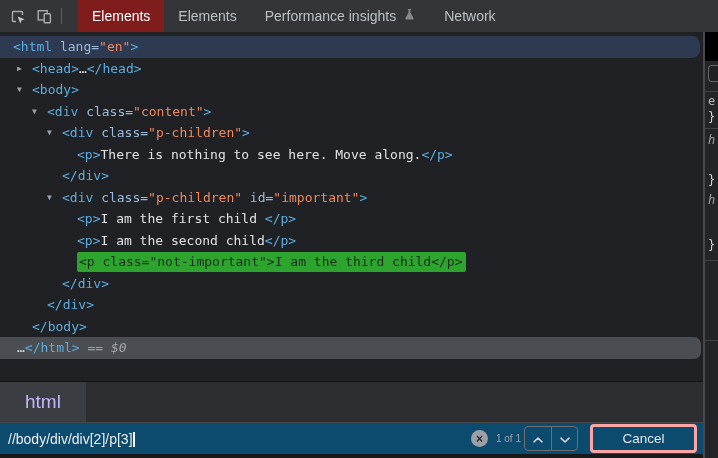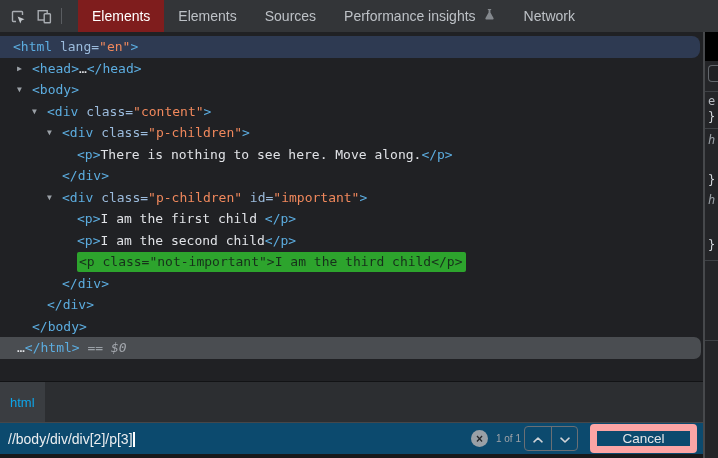--- a/index.html
+++ b/index.html
@@ -34,33 +34,33 @@
   .tk-val  { color:#f0885c; }
   .tk-txt  { color:#e0e2e6; }
   .tk-gray { color:#9aa0a6; }
   .tk-doll { color:#a3a7ad; font-style:italic; }
   .sel-open  { background:#2e3a52; border-radius:0 8px 8px 0; margin-right:3px; }
   .sel-close { background:#4a4d51; border-radius:0 7px 7px 0; margin-right:2px; }
   .match { background:#2da42d; color:#17301b; border-radius:2px; padding:2px 3px 3px 2px; }
 
   
   .crumbbar { height:41px; background:#2c2e31; border-top:1px solid #121315; display:flex; align-items:stretch; flex:none; }
-  .crumb { background:#3a3d41; color:#0ea5e9; font-size:13px; display:flex; align-items:center; padding:0 10px; cursor:pointer; }
+  .crumb { background:#3a3d41; color:#c4b5fd; font-size:19px; display:flex; align-items:center; padding:0 25px; cursor:pointer; }
 
   
   .findbar { height:32px; background:#0c4a6e; border-top:1px solid #45474a; display:flex; align-items:center; padding:0 4px 0 8px; flex:none; }
   .find-query { flex:1; color:#eceef0; font-size:14px; white-space:pre; overflow:hidden; cursor:text; }
   .caret { display:inline-block; width:2px; height:15px; background:#fff; vertical-align:-3px; animation:blink 1s step-end infinite; }
   @keyframes blink { 50% { opacity:0; } }
   .clear-btn { width:17px; height:17px; border-radius:50%; background:#9aa0a6; color:#26282b; font-size:12px; font-weight:bold; display:flex; align-items:center; justify-content:center; margin-right:8px; cursor:pointer; flex:none; line-height:1; }
   .match-count { color:#9fa3a8; font-size:10px; margin-right:3px; white-space:nowrap; }
   .nav-group { display:flex; border:1px solid #6b6f74; border-radius:4px; height:25px; margin-right:12px; flex:none; }
   .nav-btn { width:26px; display:flex; align-items:center; justify-content:center; cursor:pointer; }
   .nav-btn + .nav-btn { border-left:1px solid #6b6f74; }
-  .cancel-btn { width:107px; height:29px; border:7px solid #fca5a5; border-radius:4px; background:transparent; color:#e4e6e9; font-size:13.5px; display:flex; align-items:center; justify-content:center; margin-right:2px; cursor:pointer; flex:none; }
+  .cancel-btn { width:107px; height:29px; border:3px solid #fca5a5; border-radius:4px; background:transparent; color:#e4e6e9; font-size:13.5px; display:flex; align-items:center; justify-content:center; margin-right:2px; cursor:pointer; flex:none; }
   .bottomstrip { height:4px; background:#18191b; flex:none; }
 
   
   .sidebar { width:13px; background:#242528; position:relative; font-family:"DejaVu Sans Mono", monospace; overflow:hidden; flex:none; }
   .sb-top { position:absolute; top:0; left:0; right:0; height:29px; background:#000; }
   .sb-filterbox { position:absolute; top:33px; left:3px; width:12px; height:17px; border:1px solid #63676c; border-right:none; border-radius:4px 0 0 4px; background:#202124; }
   .sb-sep { position:absolute; left:0; right:0; height:1px; background:#3f4246; }
   .sb-frag { position:absolute; left:3px; font-size:12px; line-height:14px; }
   .sb-e { color:#b6bac0; } .sb-brace { color:#d4d8dc; } .sb-h { color:#9aa0a6; font-style:italic; }
 </style>
@@ -84,23 +84,20 @@
           </svg>
         </div>
       <div class="tb-sep"></div>
     </div>
     <div class="tabs">
       <div class="tab selected">
           <span>Elements</span>
         </div>
       <div class="tab">
           <span>Elements</span>
-        </div>
-      <div class="tab">
-          <span>Sources</span>
         </div>
       <div class="tab">
           <span>Performance insights</span>
           <span><svg width="13" height="13" viewBox="0 0 14 14">
               <path d="M5.2 1h3.6v1.2h-.8v2.6l3.3 5.9c.45.8-.13 1.8-1.05 1.8H3.75c-.92 0-1.5-1-1.05-1.8l3.3-5.9V2.2h-.8z" fill="#84888d"></path>
             </svg></span>
         </div>
       <div class="tab">
           <span>Network</span>
         </div>

